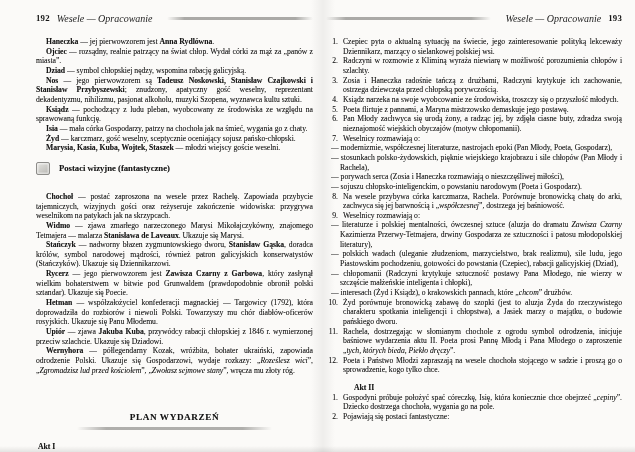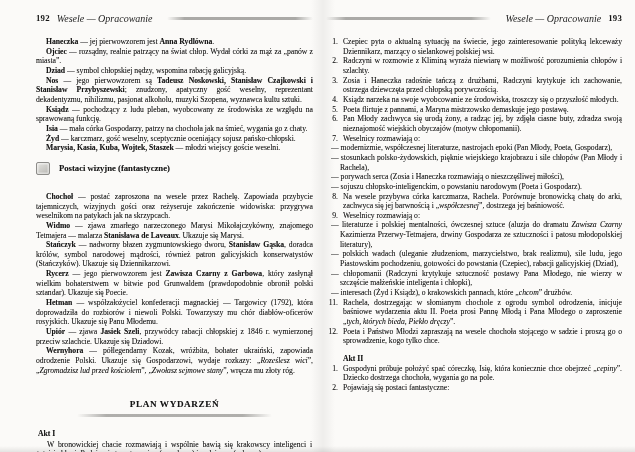--- a/index.html
+++ b/index.html
@@ -46,28 +46,28 @@
   .sect-icon{
     width:12px; height:11px; margin-right:9px; flex:0 0 auto;
     border:1px solid #8d8c89; border-radius:2px;
     background:linear-gradient(145deg,#e6e5e1 0%, #b7b6b2 100%);
     box-shadow:inset 0 0 0 1.5px rgba(255,255,255,0.45);
   }
   .sect-title{ font-weight:bold; font-size:8.7px; }
 
   .plan-title{
     text-align:center; font-weight:bold; font-size:9.2px;
-    letter-spacing:0.6px; margin-top:25px;
+    letter-spacing:0.6px; margin-top:38px;
   }
   .plan-rule{
     width:195px; height:3px; margin:4px auto 12px auto; border-radius:1.5px;
     background:linear-gradient(to right, rgba(150,149,146,0), rgba(150,149,146,0.75) 15%, rgba(150,149,146,0.75) 85%, rgba(150,149,146,0));
   }
   .akt-head{ font-weight:bold; margin-left:2px; }
-  .akt-head.akt2{ margin-left:17px; margin-top:8px; }
+  .akt-head.akt2{ margin-left:28px; margin-top:8px; }
   .body-p{ margin:1px; text-indent:10px; }
 
   .item-row{ display:flex; }
   .item-num{ flex:0 0 12px; text-align:right; margin-right:5px; white-space:nowrap; }
   .item-txt{ flex:1; }
   .bullet{ padding-left:14px; text-indent:-9px; }
 </style>
 </head>
 <body>
 
@@ -95,21 +95,21 @@
       <div class="sect">
         <span class="sect-icon"></span>
         <span class="sect-title">Postaci wizyjne (fantastyczne)</span>
       </div>
       <div id="fchars">
           <p class="char-entry"><span class="nm">Chochoł</span> — postać zaproszona na wesele przez Rachelę. Zapowiada przybycie tajemniczych, wizyjnych gości oraz reżyseruje zakończenie widowiska: przygrywa weselnikom na patykach jak na skrzypcach.</p>
           <p class="char-entry"><span class="nm">Widmo</span> — zjawa zmarłego narzeczonego Marysi Mikołajczykówny, znajomego Tetmajera — malarza <b>Stanisława de Laveaux</b>. Ukazuje się Marysi.</p>
           <p class="char-entry"><span class="nm">Stańczyk</span> — nadworny błazen zygmuntowskiego dworu, <b>Stanisław Gąska</b>, doradca królów, symbol narodowej mądrości, również patron galicyjskich konserwatystów (Stańczyków). Ukazuje się Dziennikarzowi.</p>
           <p class="char-entry"><span class="nm">Rycerz</span> — jego pierwowzorem jest <b>Zawisza Czarny z Garbowa</b>, który zasłynął wielkim bohaterstwem w bitwie pod Grunwaldem (prawdopodobnie obronił polski sztandar). Ukazuje się Poecie.</p>
           <p class="char-entry"><span class="nm">Hetman</span> — współzałożyciel konfederacji magnackiej — Targowicy (1792), która doprowadziła do rozbiorów i niewoli Polski. Towarzyszy mu chór diabłów-oficerów rosyjskich. Ukazuje się Panu Młodemu.</p>
-          <p class="char-entry"><span class="nm">Upiór</span> — zjawa <b>Jasiek Szeli</b>, przywódcy rabacji chłopskiej z 1846 r. wymierzonej przeciw szlachcie. Ukazuje się Dziadowi.</p>
+          <p class="char-entry"><span class="nm">Upiór</span> — zjawa <b>Jakuba Kuba</b>, przywódcy rabacji chłopskiej z 1846 r. wymierzonej przeciw szlachcie. Ukazuje się Dziadowi.</p>
           <p class="char-entry"><span class="nm">Wernyhora</span> — półlegendarny Kozak, wróżbita, bohater ukraiński, zapowiada odrodzenie Polski. Ukazuje się Gospodarzowi, wydaje rozkazy: „<i>Roześlesz wici</i>”, „<i>Zgromadzisz lud przed kościołem</i>”, „<i>Zwołasz sejmowe stany</i>”, wręcza mu złoty róg.</p>
         </div>
       <div class="plan-title">PLAN WYDARZEŃ</div>
       <div class="plan-rule"></div>
       <div class="akt-head">Akt I</div>
       <p class="body-p">W bronowickiej chacie rozmawiają i wspólnie bawią się krakowscy inteligenci i tutejsi chłopi. Podejmują tematy ważne (narodowe) i codzienne (zabawa).</p>
     </div>
   </div>
 
   <div class="page page-right">
@@ -159,20 +159,24 @@
           </div>
           <div class="item-row">
             <span class="item-num">9.</span>
             <div class="item-txt">Weselnicy rozmawiają o:</div>
           </div>
           <div class="bullet">— literaturze i polskiej mentalności, ówczesnej sztuce (aluzja do dramatu <i>Zawisza Czarny</i> Kazimierza Przerwy-Tetmajera, drwiny Gospodarza ze sztuczności i patosu młodopolskiej literatury),</div>
           <div class="bullet">— polskich wadach (uleganie złudzeniom, marzycielstwo, brak realizmu), sile ludu, jego Piastowskim pochodzeniu, gotowości do powstania (Czepiec), rabacji galicyjskiej (Dziad),</div>
           <div class="bullet">— chłopomanii (Radczyni krytykuje sztuczność postawy Pana Młodego, nie wierzy w szczęście małżeńskie inteligenta i chłopki),</div>
           <div class="bullet">— interesach (Żyd i Ksiądz), o krakowskich pannach, które „<i>chcom</i>” drużbów.</div>
           <div class="item-row">
+            <span class="item-num">10.</span>
+            <div class="item-txt">Żyd porównuje bronowicką zabawę do szopki (jest to aluzja Żyda do rzeczywistego charakteru spotkania inteligencji i chłopstwa), a Jasiek marzy o majątku, o budowie pańskiego dworu.</div>
+          </div>
+          <div class="item-row">
             <span class="item-num">11.</span>
             <div class="item-txt">Rachela, dostrzegając w słomianym chochole z ogrodu symbol odrodzenia, inicjuje baśniowe wydarzenia aktu II. Poeta prosi Pannę Młodą i Pana Młodego o zaproszenie „<i>tych, których bieda, Piekło dręczy</i>”.</div>
           </div>
           <div class="item-row">
             <span class="item-num">12.</span>
             <div class="item-txt">Poeta i Państwo Młodzi zapraszają na wesele chochoła stojącego w sadzie i proszą go o sprowadzenie, kogo tylko chce.</div>
           </div>
         </div>
       <div class="akt-head akt2">Akt II</div>
       <div id="akt2-list">

